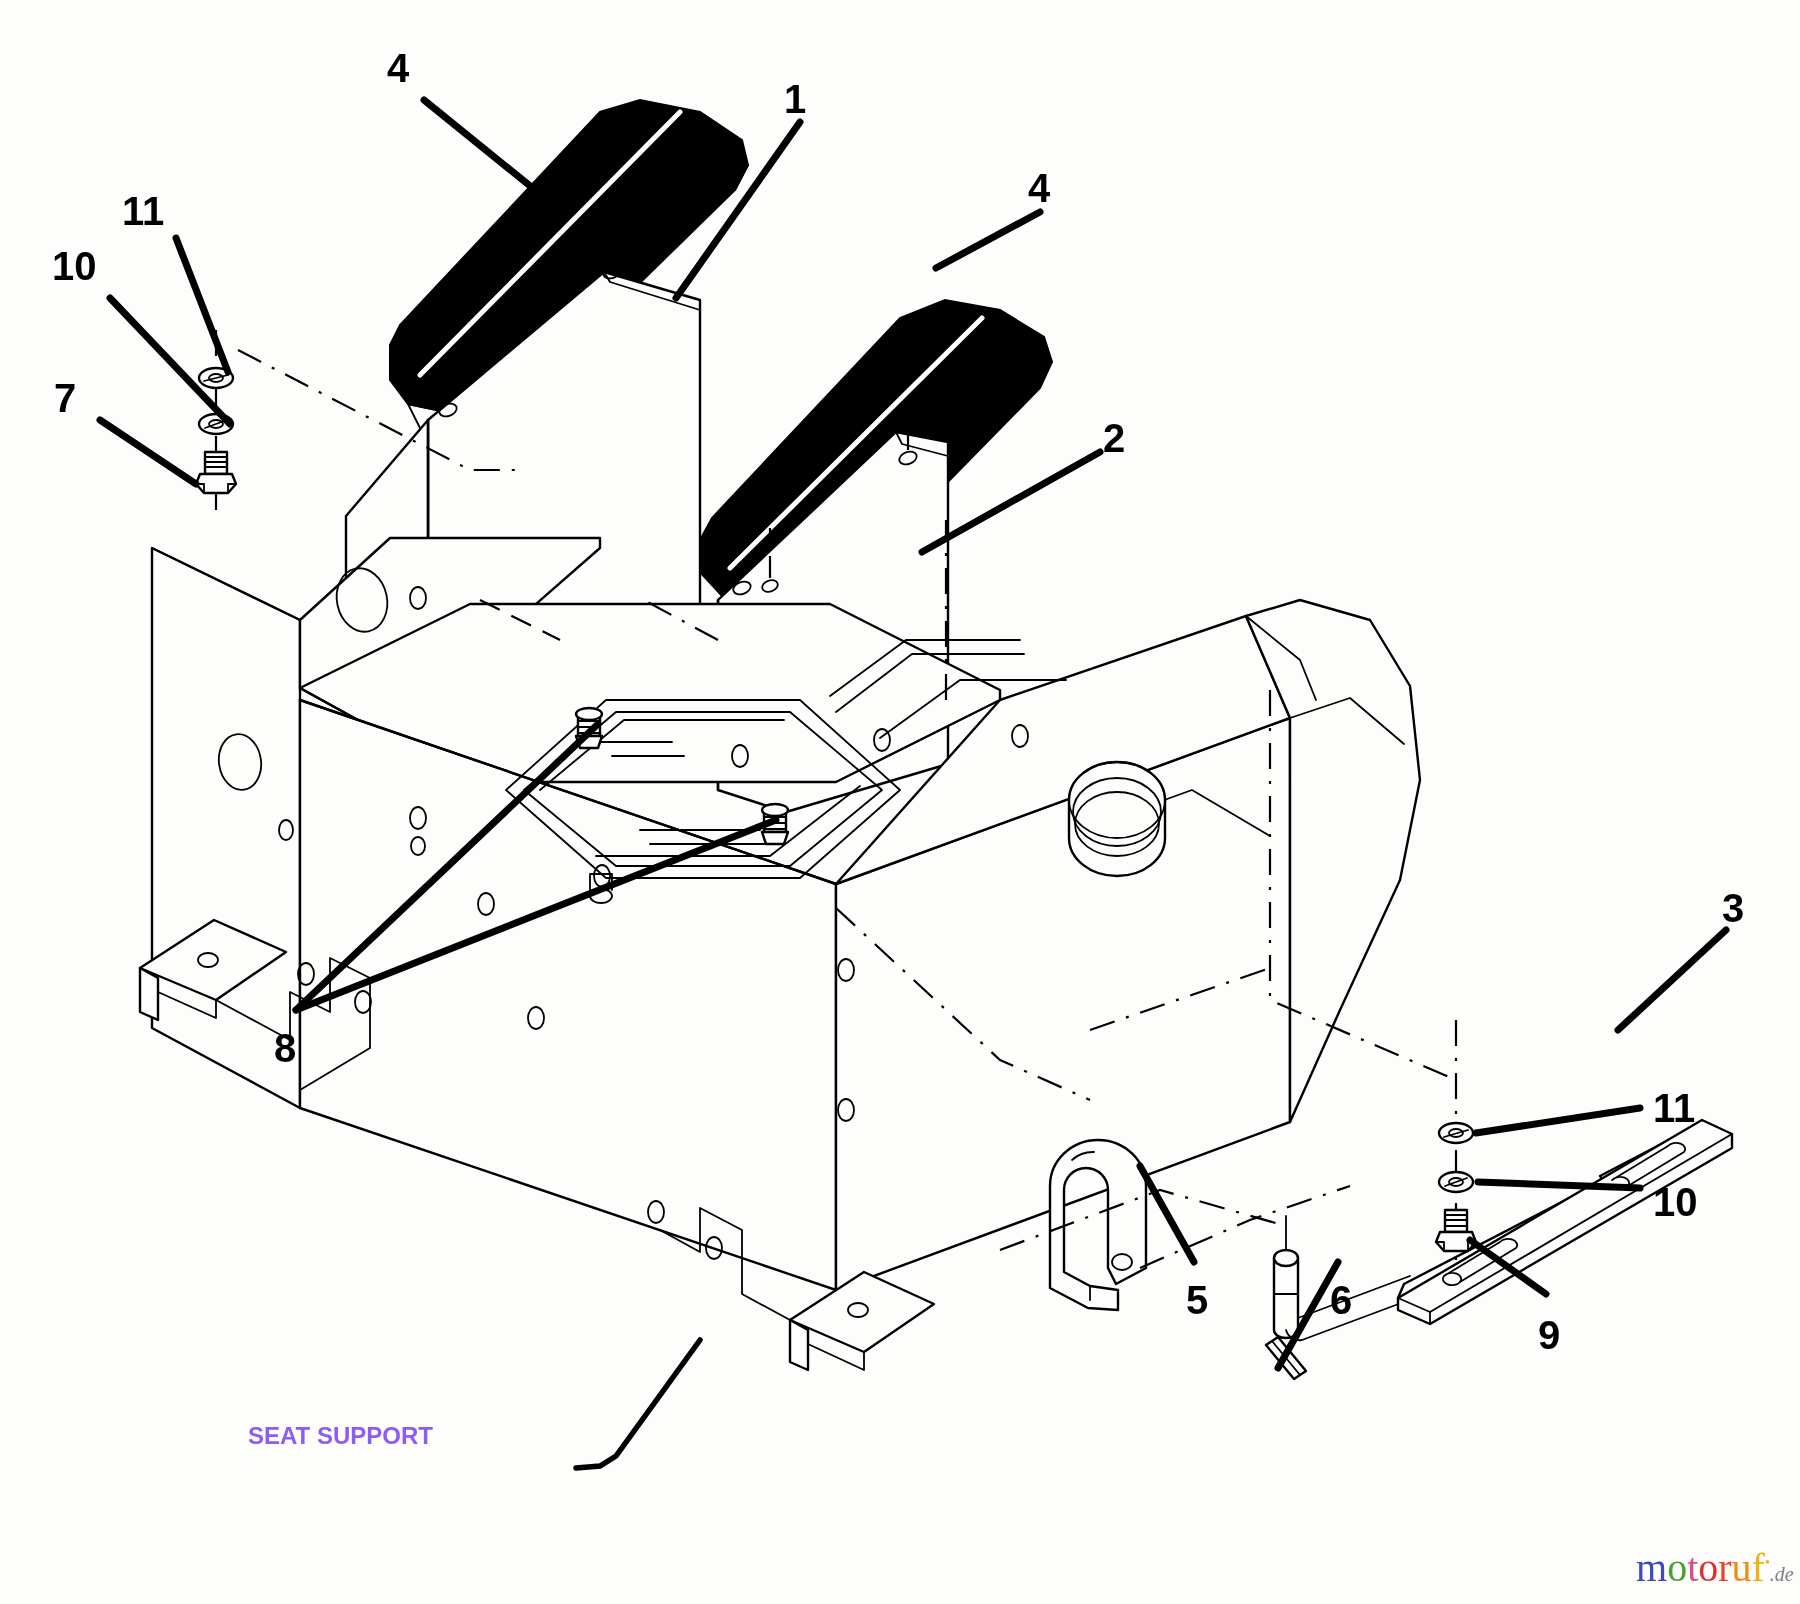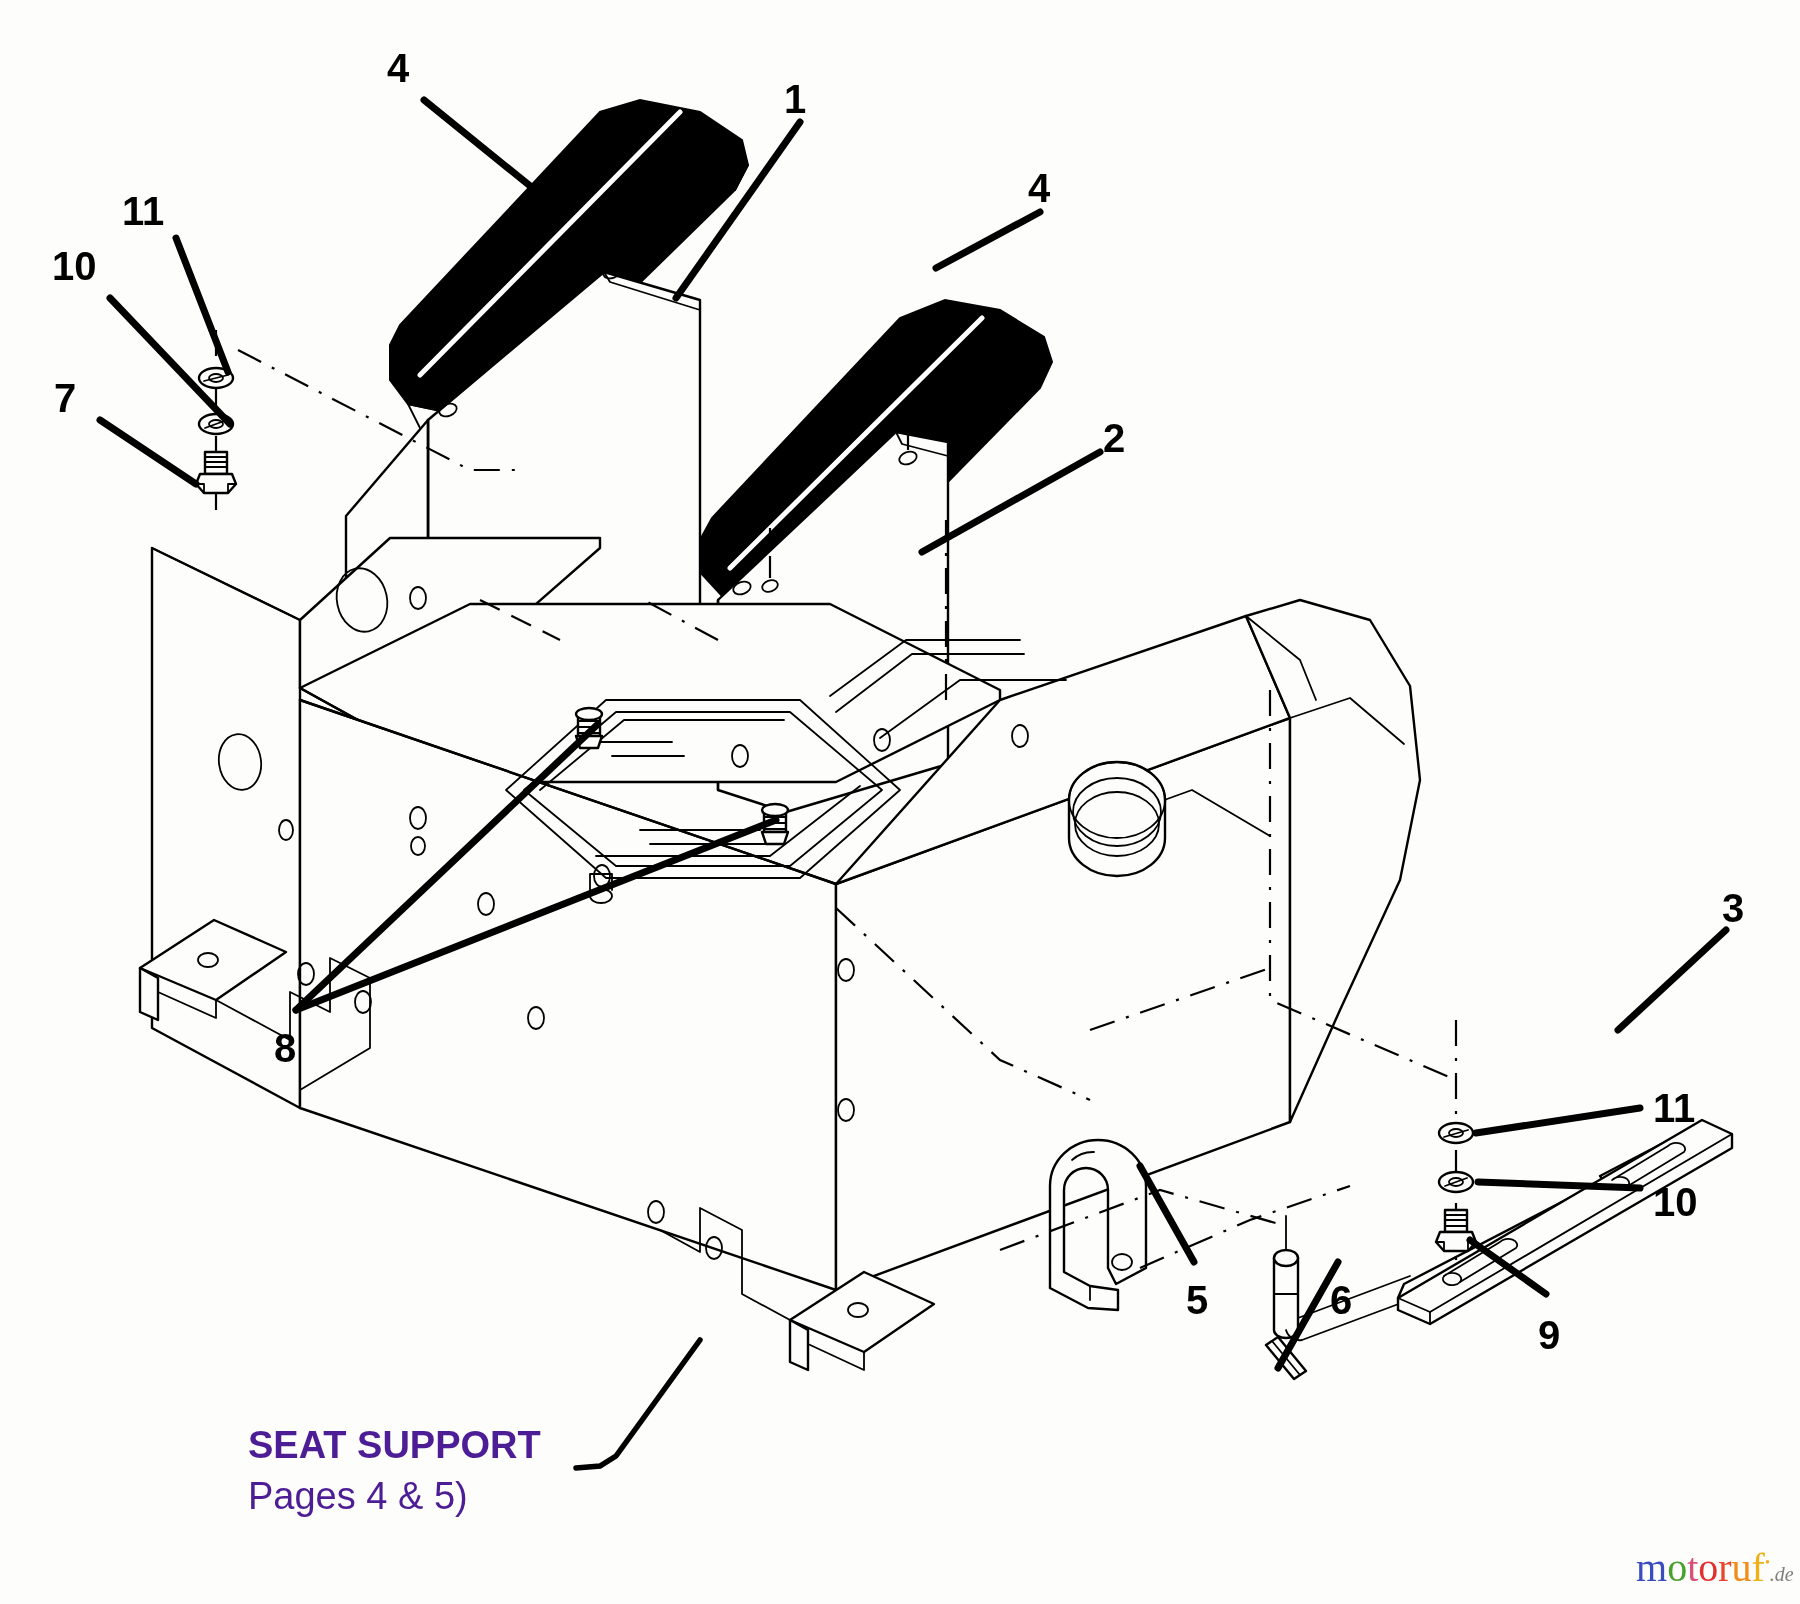--- a/index.html
+++ b/index.html
@@ -19,23 +19,23 @@
     font-size:40px;
     color:#000;
     line-height:1;
     white-space:nowrap;
     user-select:none;
   }
   #assembly-note{
     position:absolute;
     left:248px;top:1420px;
     font-family:"Liberation Sans", sans-serif;
-    font-size:38px;
+    font-size:24px;
     line-height:1.33;
-    color:#4c1d95;
+    color:#8b5cf6;
     width:430px;
   }
   #assembly-note .ttl{font-weight:bold;}
   #assembly-note .sub{font-weight:normal;}
   #watermark{
     position:absolute;
     left:1636px;top:1548px;
     font-family:"Liberation Serif", serif;
     font-size:40px;
     letter-spacing:0px;
@@ -377,18 +377,17 @@
   <div class="callout" style="left:1722px;top:888px;">3</div>
   <div class="callout" style="left:274px;top:1028px;">8</div>
   <div class="callout" style="left:1653px;top:1088px;">11</div>
   <div class="callout" style="left:1653px;top:1182px;">10</div>
   <div class="callout" style="left:1186px;top:1280px;">5</div>
   <div class="callout" style="left:1330px;top:1280px;">6</div>
   <div class="callout" style="left:1538px;top:1315px;">9</div>
 
   <div id="assembly-note">
     <div><span class="ttl">SEAT SUPPORT</span></div>
-    <div><span class="sub">Pages 4 &amp; 5)</span></div>
   </div>
 
   <div id="watermark"><span style="color: rgb(59, 76, 192);">m</span><span style="color: rgb(74, 160, 44);">o</span><span style="color: rgb(217, 79, 122);">t</span><span style="color: rgb(224, 48, 48);">o</span><span style="color: rgb(232, 69, 42);">r</span><span style="color: rgb(240, 140, 24);">u</span><span style="color: rgb(240, 176, 20);">f</span><span class="dot" style="color: rgb(240, 176, 20);">•</span><span class="de" style="color: rgb(128, 128, 128);">.de</span></div>
 
 </div>
 
 </body></html>

